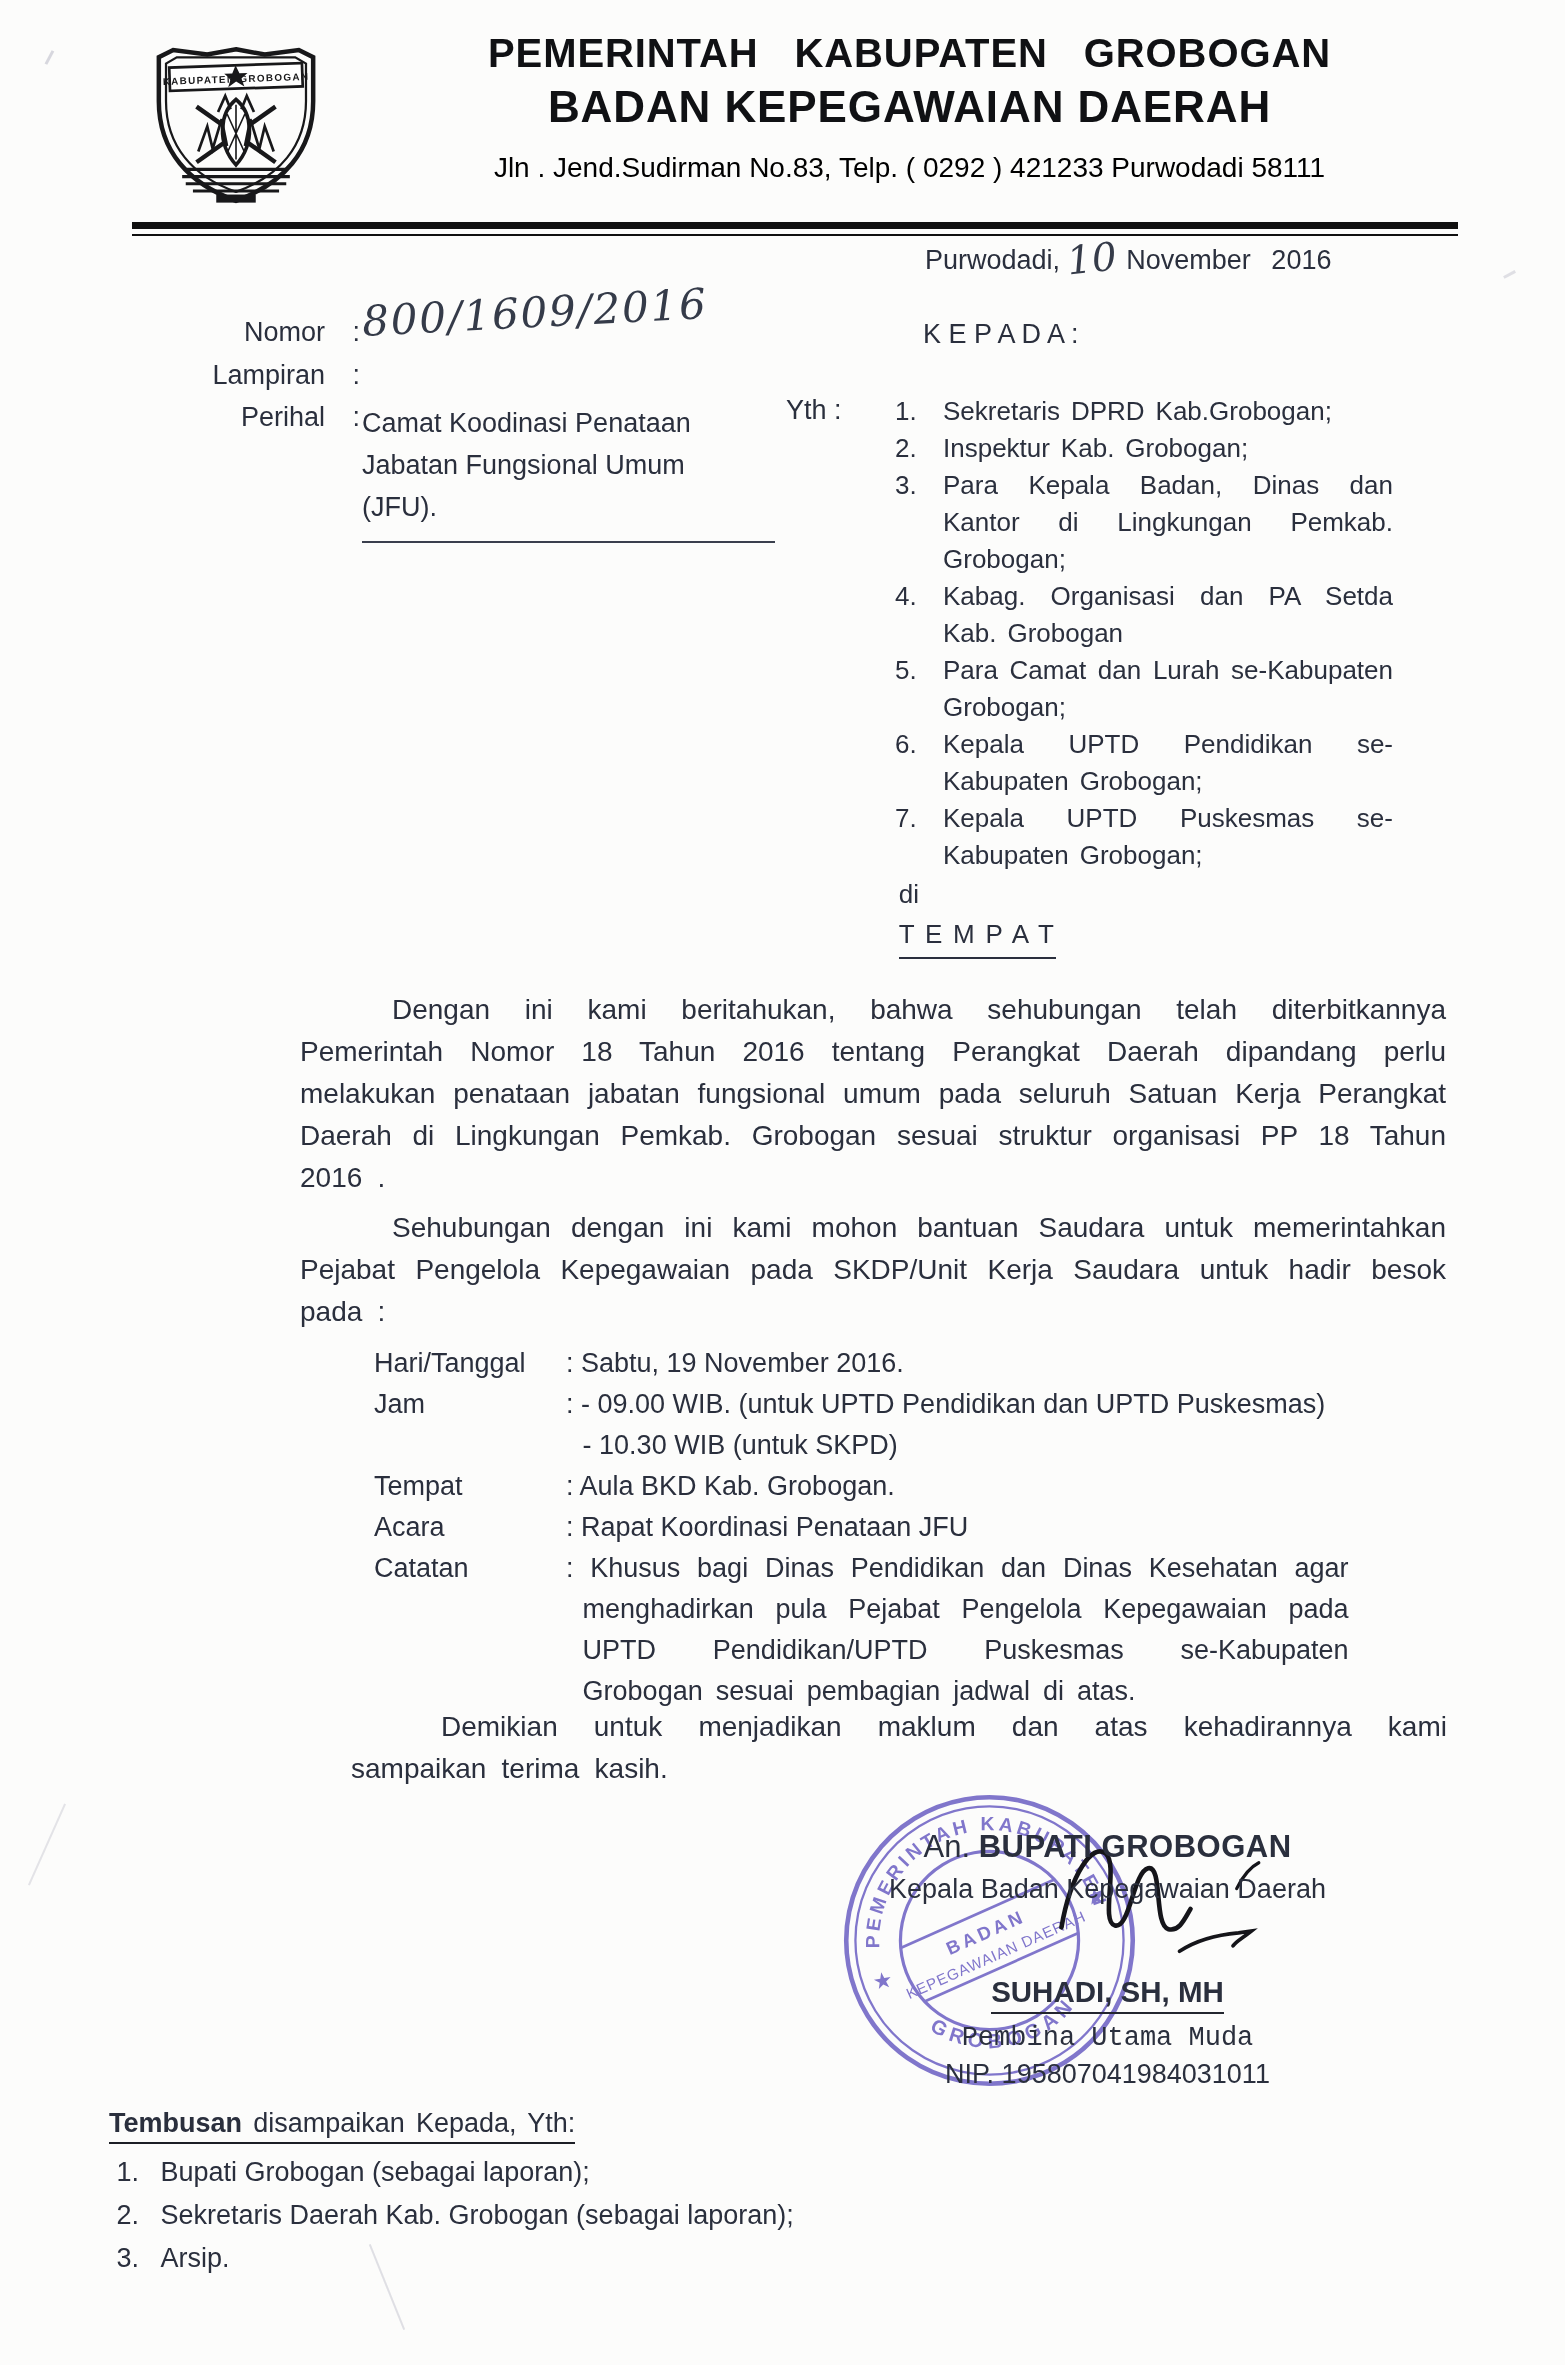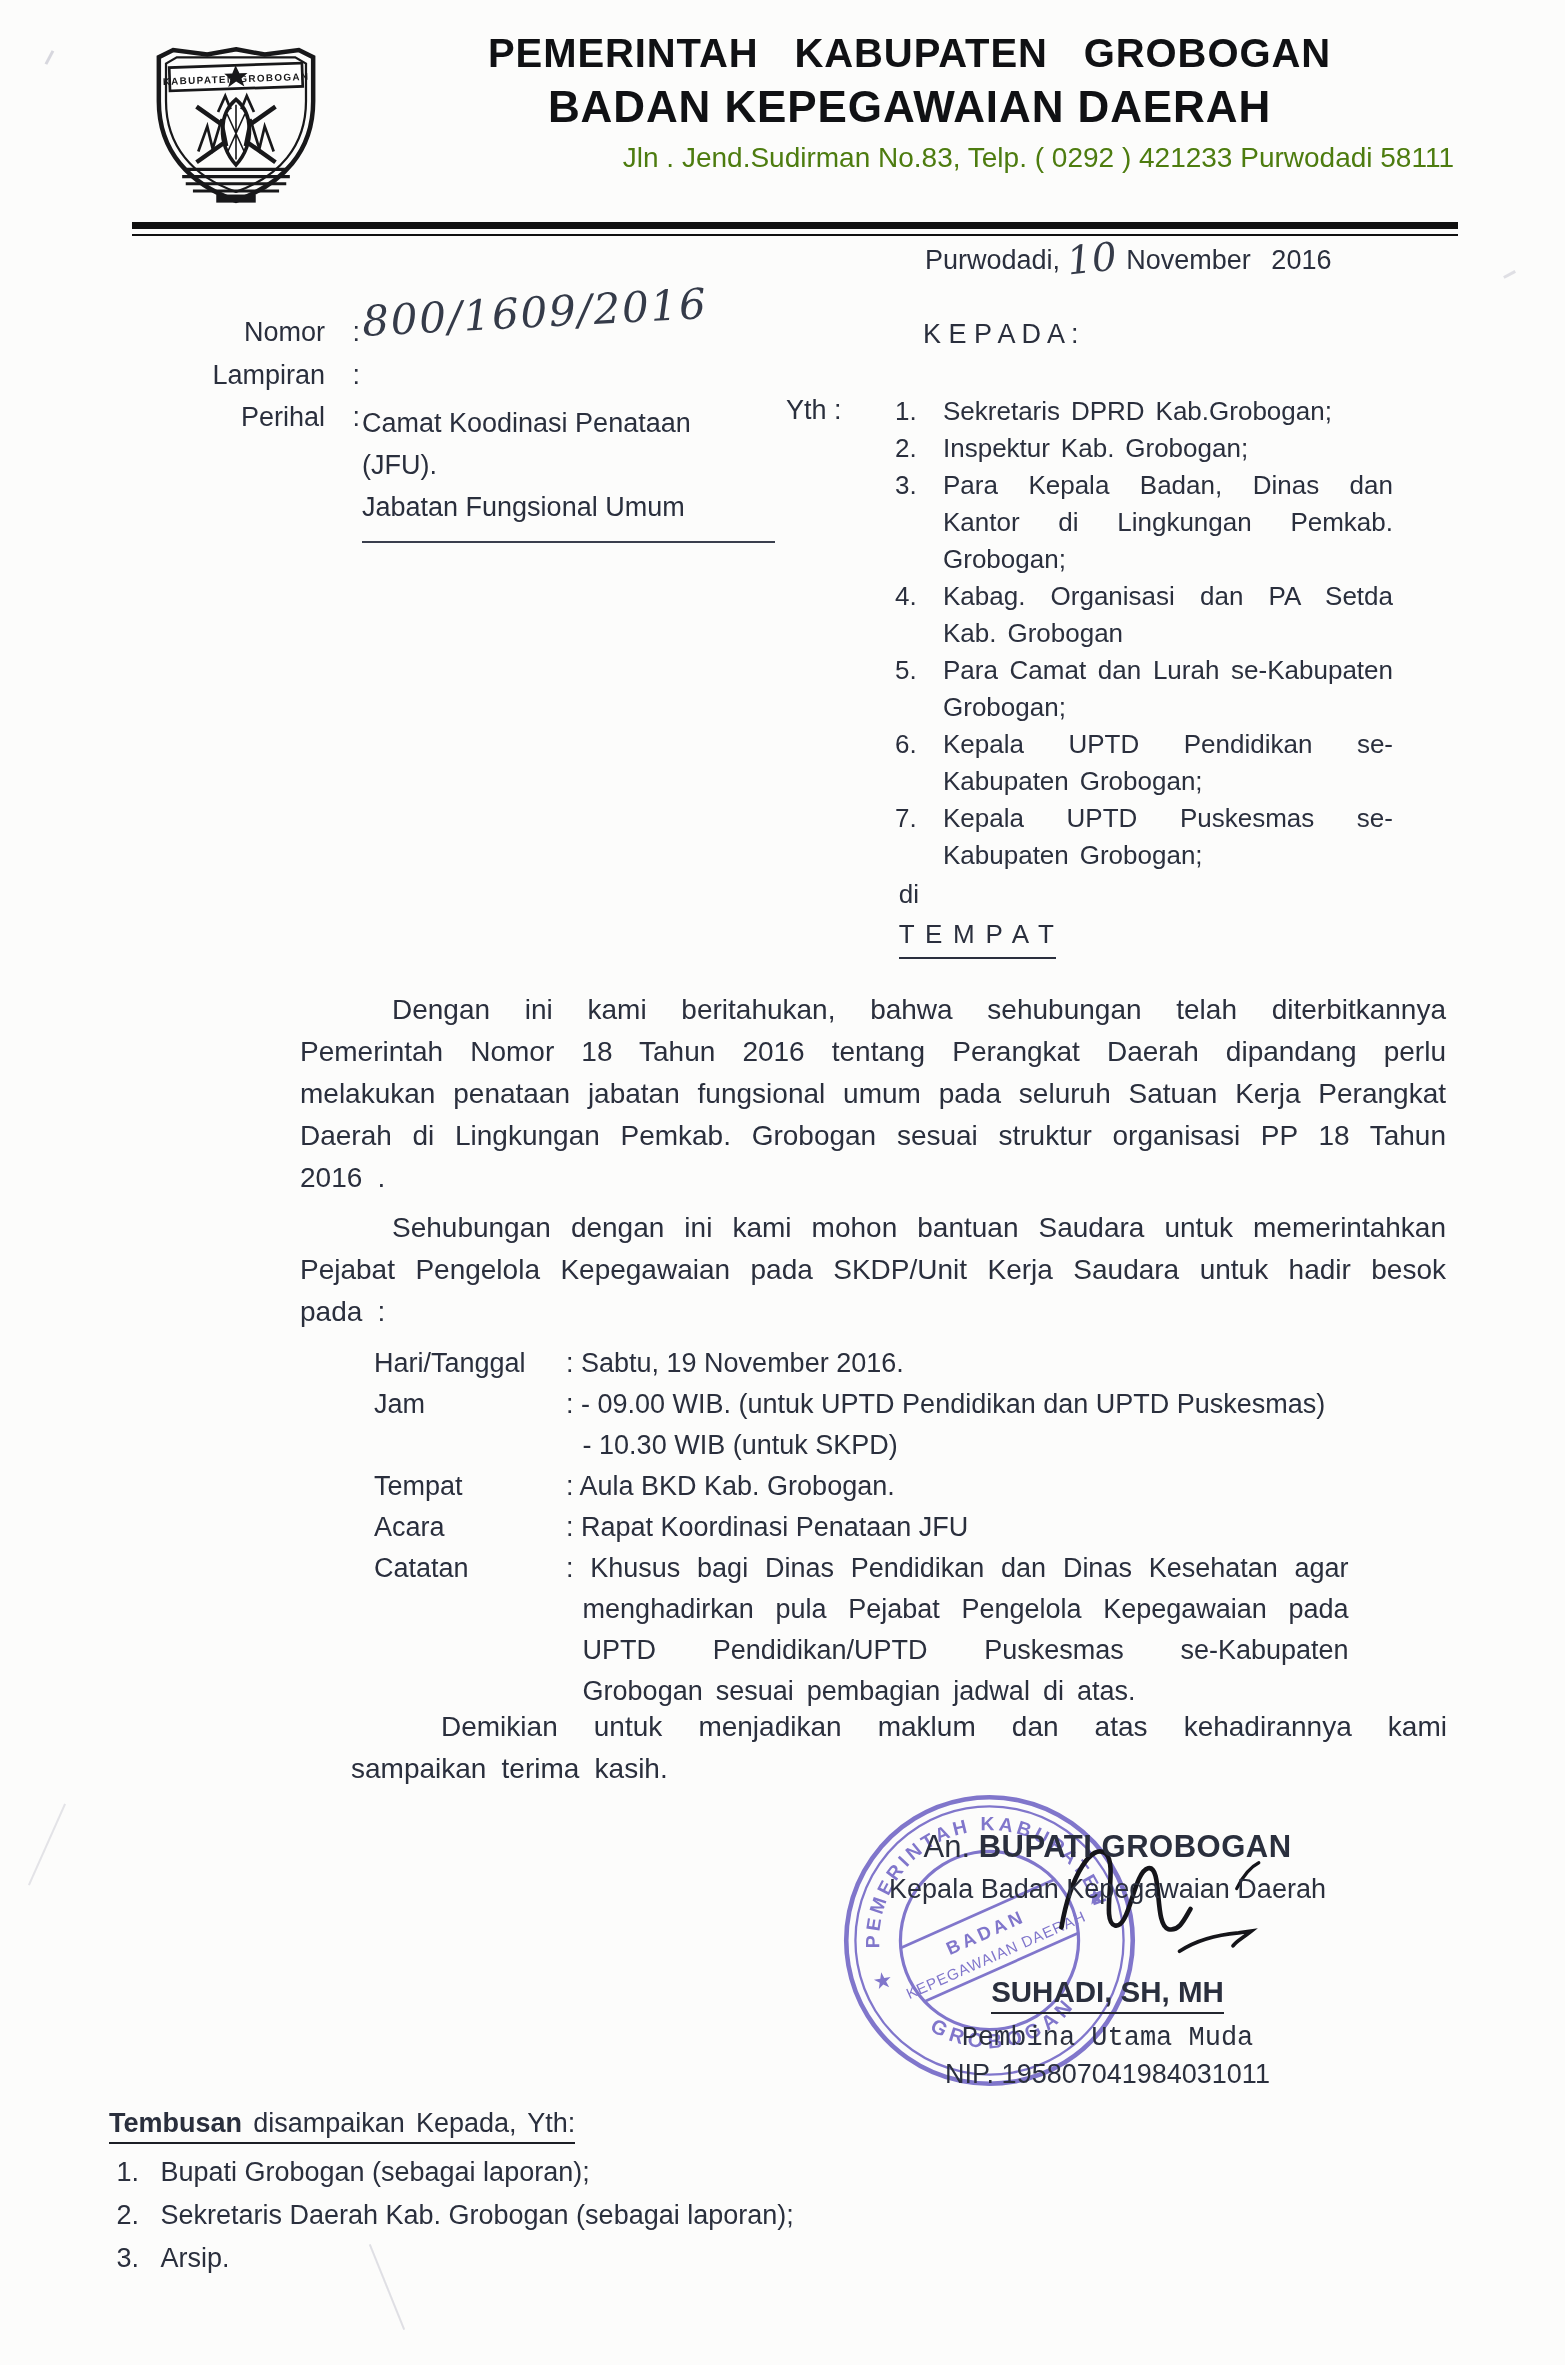--- a/index.html
+++ b/index.html
@@ -3,21 +3,21 @@
 <meta charset="utf-8">
 <style>
   html,body{margin:0;padding:0;background:#e8e8e8;}
   .page{position:relative;width:1565px;height:2365px;background:#fcfcfb;overflow:hidden;
         font-family:"Liberation Sans", sans-serif;color:#2a2f3d;}
   
   .crest{position:absolute;left:146px;top:42px;width:180px;height:166px;}
   .lh-text{position:absolute;left:365px;top:31px;width:1089px;text-align:center;color:#101114;}
   .lh-l1{font-size:40px;font-weight:bold;letter-spacing:0.9px;word-spacing:24px;}
   .lh-l2{font-size:44px;font-weight:bold;letter-spacing:0.9px;margin-top:5.5px;}
-  .lh-l3{font-size:28px;margin-top:10px;color:#4d7c0f;text-align:right;}
+  .lh-l3{font-size:28px;margin-top:20px;color:#000000;}
   .rule{position:absolute;left:132px;top:222px;width:1326px;height:4.6px;
         border-top:7.4px solid #101010;border-bottom:2.8px solid #101010;}
   
   .dateline{position:absolute;left:925px;top:245px;display:flex;align-items:flex-start;font-size:27px;}
   .dateline .month{word-spacing:13px;}
   .hand{font-family:"DejaVu Serif", serif;font-style:italic;color:#353b49;}
   .hand-day{font-size:39px;line-height:28px;margin:0 9.2px 0 7.4px;transform:rotate(-6deg);display:inline-block;}
   
   .meta-row{position:absolute;left:168px;font-size:27px;display:flex;text-align:right;}
   .m-label{width:157px;}
@@ -118,22 +118,22 @@
   <div class="meta-row" style="top:360px">
     <span class="m-label">Lampiran</span>
     <span class="m-colon">:</span>
   </div>
   <div class="meta-row" style="top:402px">
     <span class="m-label">Perihal</span>
     <span class="m-colon">:</span>
   </div>
   <div class="perihal-value">
     <div>Camat Koodinasi Penataan</div>
+    <div>Jabatan Fungsional Umum</div>
     <div>(JFU).</div>
-    <div>Jabatan Fungsional Umum</div>
   </div>
 
   <div class="kepada">K E P A D A :</div>
   <div class="yth">Yth :</div>
   <div class="rlist">
     <div class="r-item">
       <span class="r-no">1.</span>
       <span class="r-txt">Sekretaris DPRD Kab.Grobogan;</span>
     </div>
     <div class="r-item">

